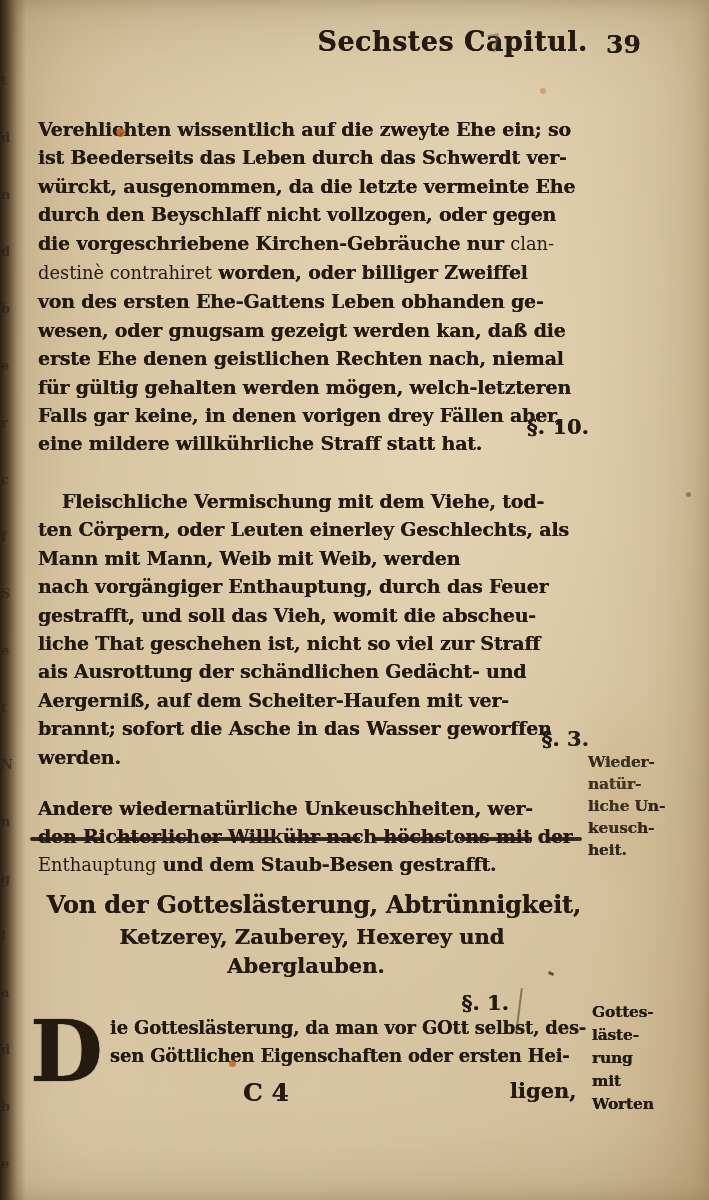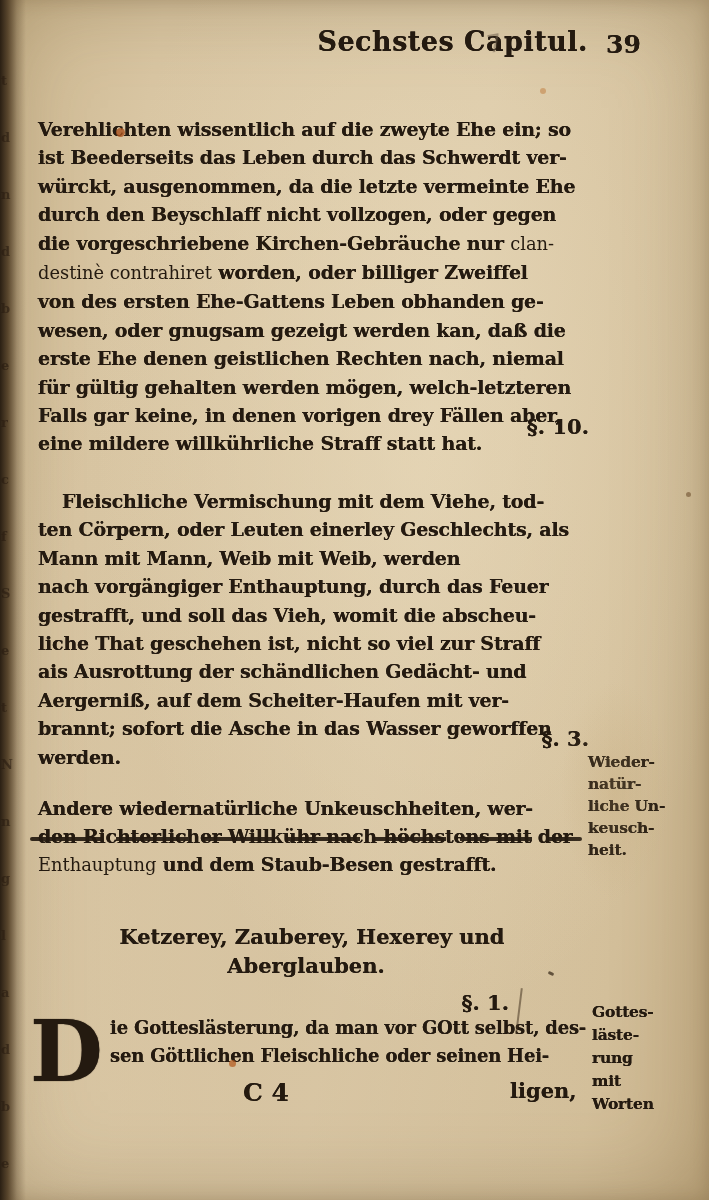--- a/index.html
+++ b/index.html
@@ -189,27 +189,28 @@
 werden.</div>
 
   <div class="section-label" id="sec-11">§. 3.</div>
 
   <div class="para lines has-roman" id="para-3">Andere wiedernatürliche Unkeuschheiten, wer-
 den Richterlicher Willkühr nach höchstens mit der
 <span class="roman">Enthauptung</span> und dem Staub-Besen gestrafft.</div>
 
   <div class="divider"></div>
 
+  <div class="chapter-sub1">Von der Gotteslästerung, Abtrünnigkeit,</div>
   <div class="chapter-sub2">Ketzerey, Zauberey, Hexerey und</div>
   <div class="chapter-sub3">Aberglauben.</div>
 
   <div class="section-label" id="sec-1">§. 1.</div>
 
   <div id="para-4"><span class="drop-cap">D</span><span>ie Gotteslästerung, da man vor GOtt selbst, des-
-sen Göttlichen Fleischliche oder seinen Hei-</span></div>
+sen Göttlichen Eigenschaften oder ersten Hei-</span></div>
 
   <div class="signature-mark">C 4</div>
   <div class="catchword">ligen,</div>
 
   <div class="margin-note" id="note-2">Wieder-
 natür-
 liche Un-
 keusch-
 heit.</div>
   <div class="margin-note" id="note-3">Gottes-

